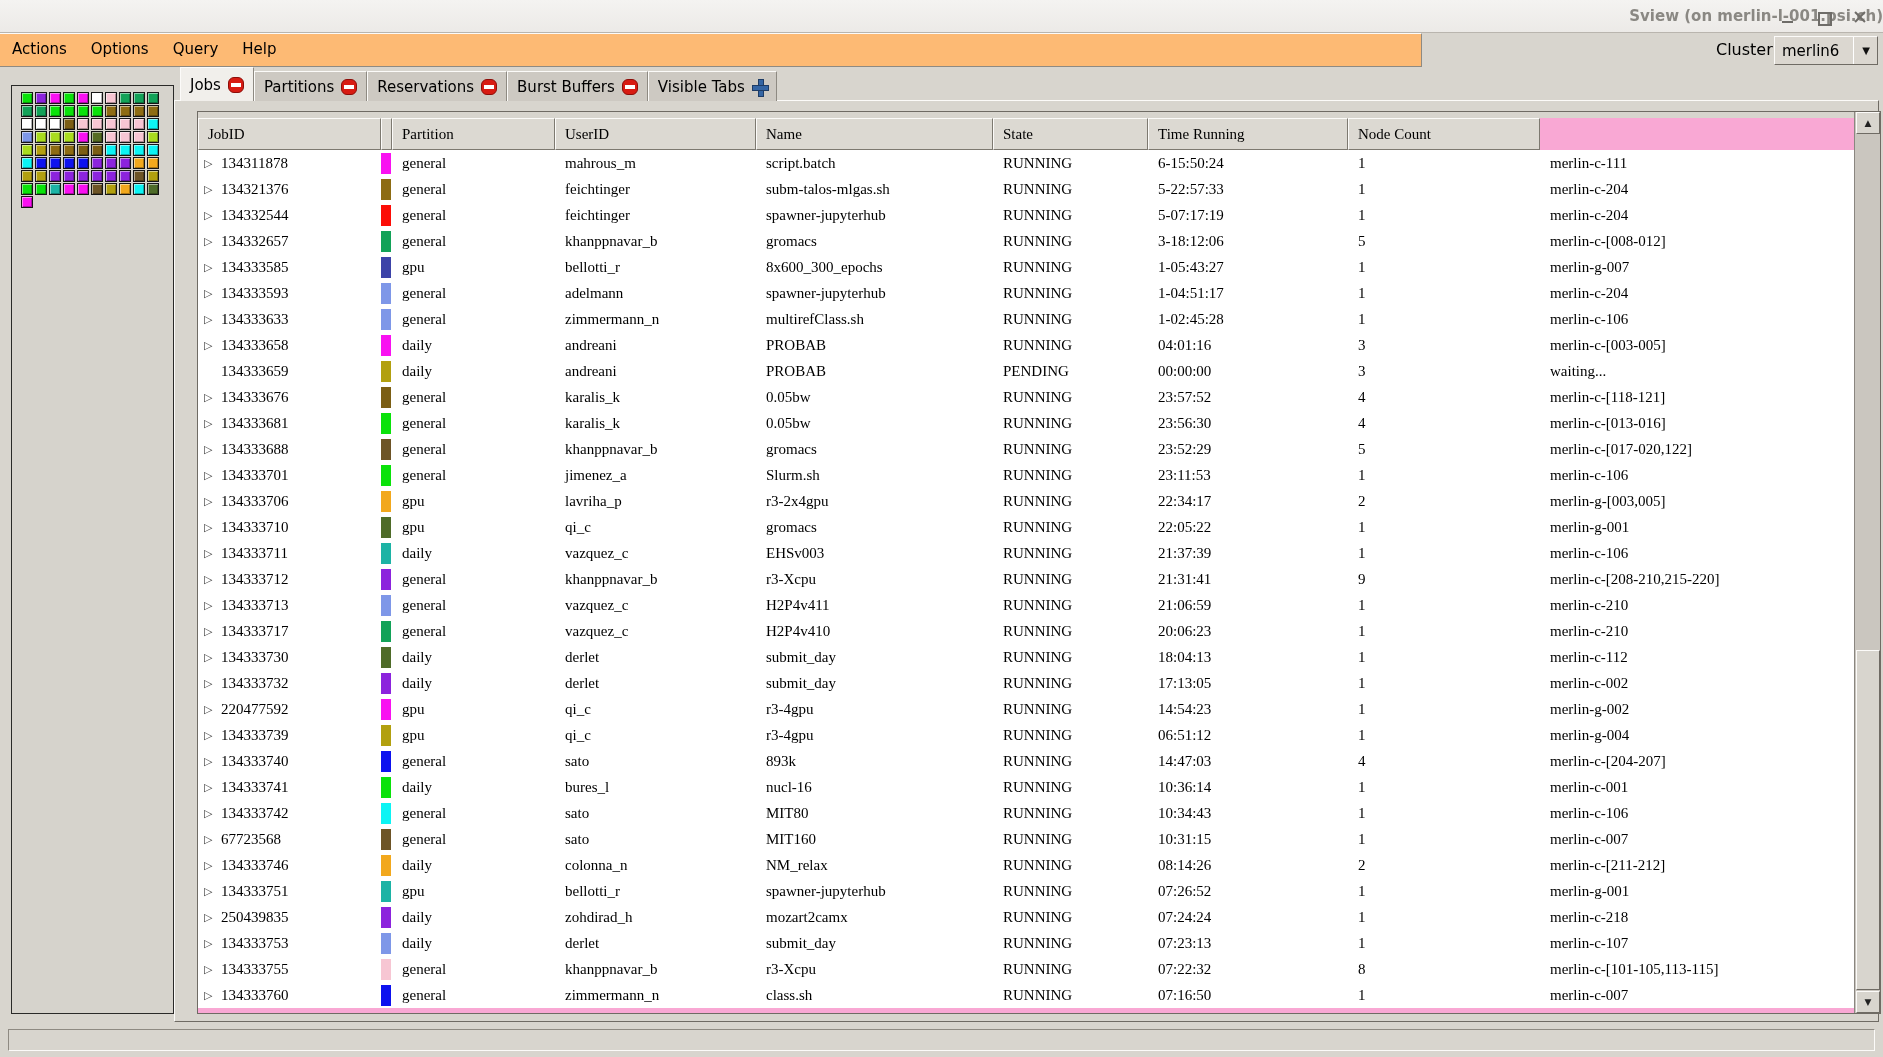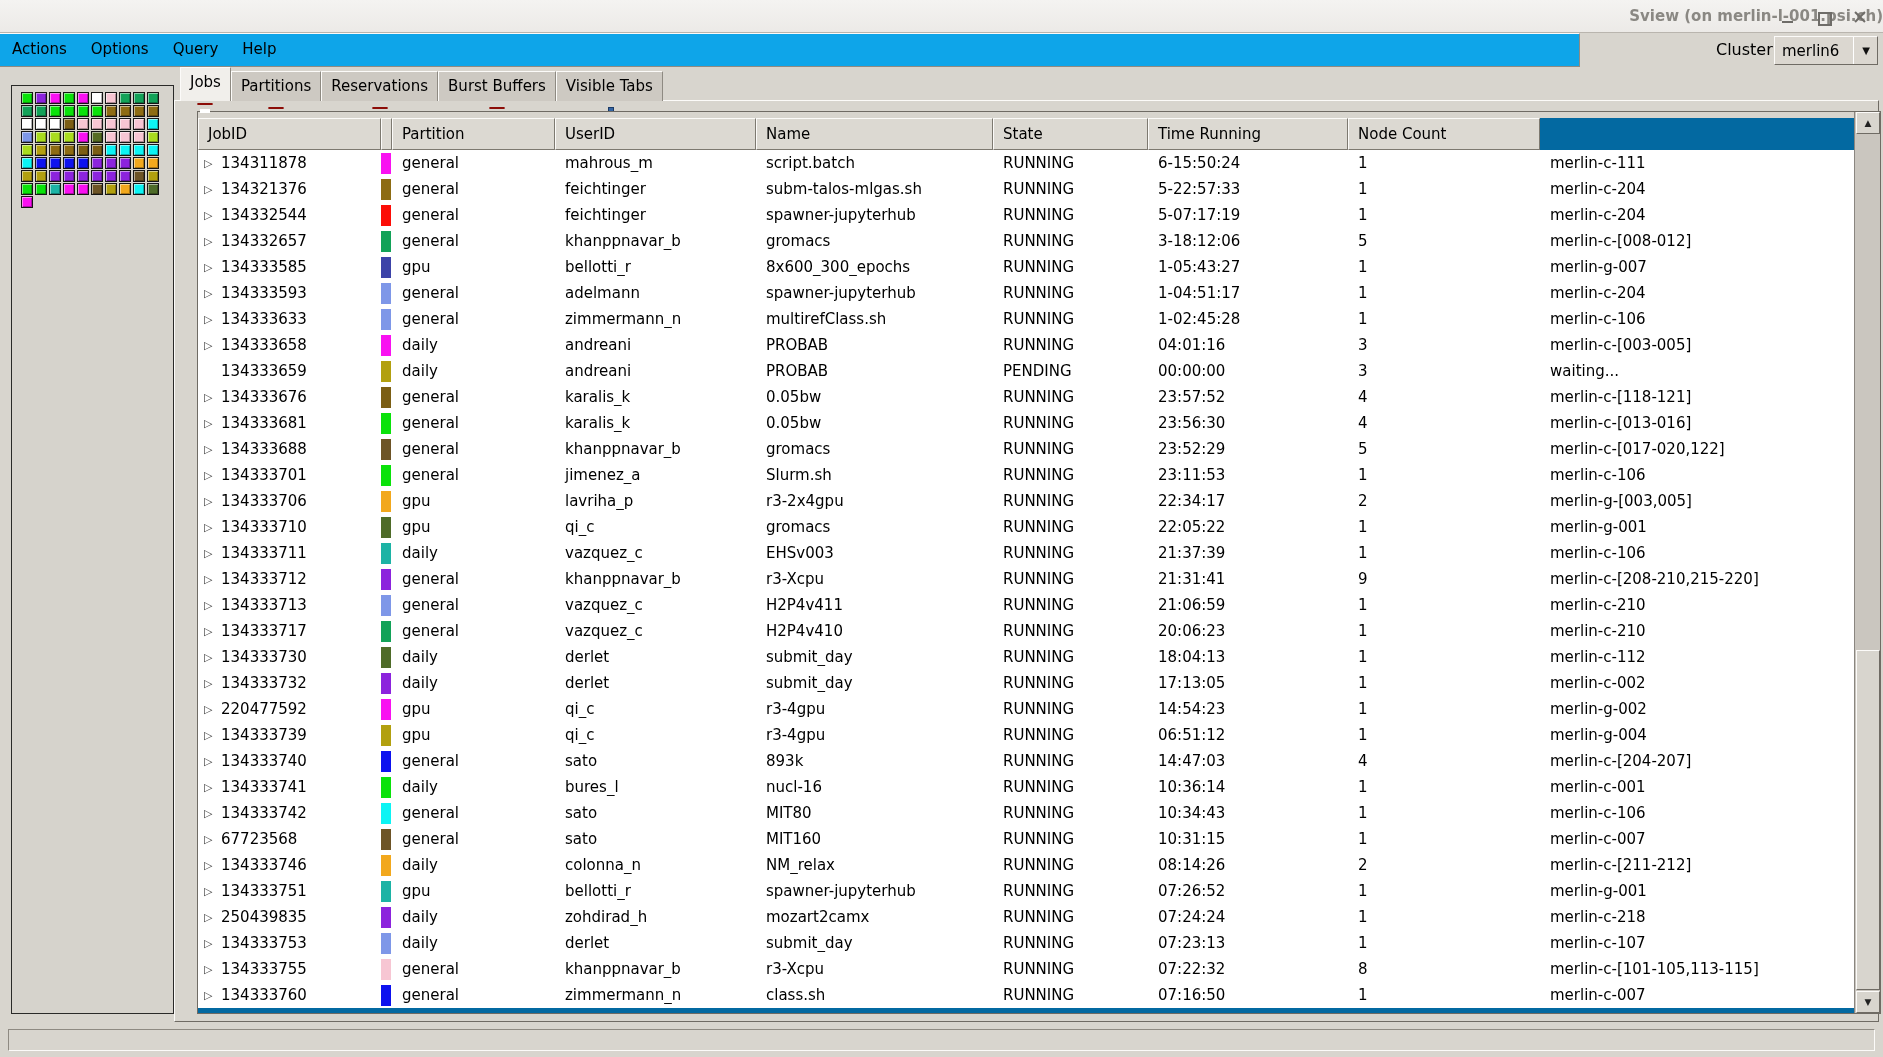--- a/index.html
+++ b/index.html
@@ -16,56 +16,56 @@
     background:linear-gradient(#f4f3f1,#eceae7);border-bottom:1px solid #b9b5ae;}
   .title-text{display:block;text-align:right;line-height:32px;font-size:15px;
     font-weight:bold;color:#8a8883;}
   .winbtns{position:absolute;right:14px;top:0;height:33px;display:flex;gap:18px;align-items:center;}
   .winbtn{width:18px;height:18px;position:relative;cursor:default;}
   .winbtn.min::after{content:"";position:absolute;left:3px;bottom:3px;width:11px;height:2px;background:#6e6c68;}
   .winbtn.max::after{content:"";position:absolute;left:3px;top:4px;width:10px;height:10px;border:2px solid #6e6c68;}
   .winbtn.close::before,.winbtn.close::after{content:"";position:absolute;left:2px;top:8px;width:14px;height:2px;background:#6e6c68;}
   .winbtn.close::before{transform:rotate(45deg);} .winbtn.close::after{transform:rotate(-45deg);}
   
-  .menubar{position:absolute;left:0;top:33px;width:1580px;height:34px;background:#0ea5e9;
+  .menubar{position:absolute;left:0;top:33px;width:1422px;height:34px;background:#fdba74;
     border-top:1px solid #fcfbf9;border-right:1px solid #8e8a82;border-bottom:1px solid #8e8a82;}
   .menu-item{display:inline-block;padding:0 12px;line-height:31px;font-size:15px;cursor:default;}
   .cluster-label{position:absolute;left:1716px;top:33px;height:34px;line-height:34px;font-size:16px;}
   .cluster-combo{position:absolute;left:1774px;top:36px;width:104px;height:29px;background:#dbd7d0;
     border-top:1px solid #fcfbf9;border-left:1px solid #fcfbf9;border-right:1px solid #6f6b64;border-bottom:1px solid #6f6b64;
     display:flex;align-items:center;cursor:default;}
   .cluster-value{flex:1;padding-left:7px;font-size:15px;}
   .combo-sep{width:1px;height:27px;background:#9d9992;margin-right:1px;border-right:1px solid #fff;}
   .combo-arrow{width:22px;text-align:center;font-size:10px;color:#111;}
   
   .tabbar{position:absolute;left:180px;top:67px;height:34px;display:flex;align-items:flex-end;}
   .tab{display:flex;align-items:center;gap:7px;padding:0 9px;height:30px;line-height:28px;font-size:15px;
     background:#cdc9c2;border-top:1px solid #fcfbf9;border-left:1px solid #fcfbf9;border-right:1px solid #8e8a82;
-    cursor:default;flex-direction:column;}
+    cursor:default;}
   .tab.active{height:34px;background:#f1efeb;position:relative;z-index:2;}
   .tab-close-icon{display:inline-block;width:16px;height:16px;border-radius:6px;background:#d81b12;
     border:1px solid #8c0d08;position:relative;}
   .tab-close-icon::after{content:"";position:absolute;left:2px;top:5px;width:10px;height:4px;background:#fff;}
   .tab-list-icon{display:inline-block;width:15px;height:16px;position:relative;}
   .tab-list-icon::before{content:"";position:absolute;left:6px;top:0;width:4px;height:16px;background:#3465a4;border:1px solid #1d3c66;}
   .tab-list-icon::after{content:"";position:absolute;left:0;top:6px;width:15px;height:4px;background:#3465a4;border:1px solid #1d3c66;}
   .notebook{position:absolute;left:174px;top:100px;width:1705px;height:922px;
     border-top:1px solid #fcfbf9;border-left:1px solid #fcfbf9;border-right:1px solid #6f6b64;border-bottom:1px solid #6f6b64;}
   
   .sidepanel{position:absolute;left:11px;top:85px;width:163px;height:929px;background:#d6d3cc;
     border:1px solid #2a2a28;}
   .nodegrid{position:absolute;left:9px;top:6px;display:grid;grid-template-columns:repeat(10,12px);
     column-gap:2px;row-gap:1px;}
   .nodesq{width:12px;height:12px;border:1px solid #151515;
     box-shadow:inset 1px 1px 0 rgba(255,255,255,.5), inset -1px -1px 0 rgba(0,0,0,.3);}
   
   .tableframe{position:absolute;left:197px;top:111px;width:1684px;height:903px;background:#fff;
     border:1px solid #6f6b64;}
   .table-top-gap{height:6px;background:#d8d5ce;}
-  .tablemain{position:absolute;left:0;top:6px;right:26px;bottom:0;overflow:hidden;background:#0369a1;}
+  .tablemain{position:absolute;left:0;top:6px;right:26px;bottom:0;overflow:hidden;background:#f9a8d4;font-family:Liberation Serif, serif;}
   .thead,.trow{display:grid;grid-template-columns:183px 11px 163px 201px 237px 155px 200px 192px minmax(0,1fr);}
   .hcell{height:32px;line-height:30px;font-size:15px;padding-left:9px;background:#dcd9d2;
     border-top:1px solid #fcfbf9;border-left:1px solid #fcfbf9;border-right:1px solid #7d7970;border-bottom:1px solid #7d7970;
     white-space:nowrap;overflow:hidden;cursor:default;}
   .hcell.swatchcol{padding-left:0;}
   .trow{height:26px;align-items:center;background:#fff;font-size:15px;cursor:default;}
   .cell{white-space:nowrap;overflow:hidden;padding-left:10px;}
   .cell.jobid{padding-left:6px;display:flex;align-items:center;}
   .expander{display:inline-block;width:17px;font-size:11px;color:#333;text-align:left;cursor:default;}
   .cell.swatchcell{padding-left:0;display:flex;align-items:center;}

